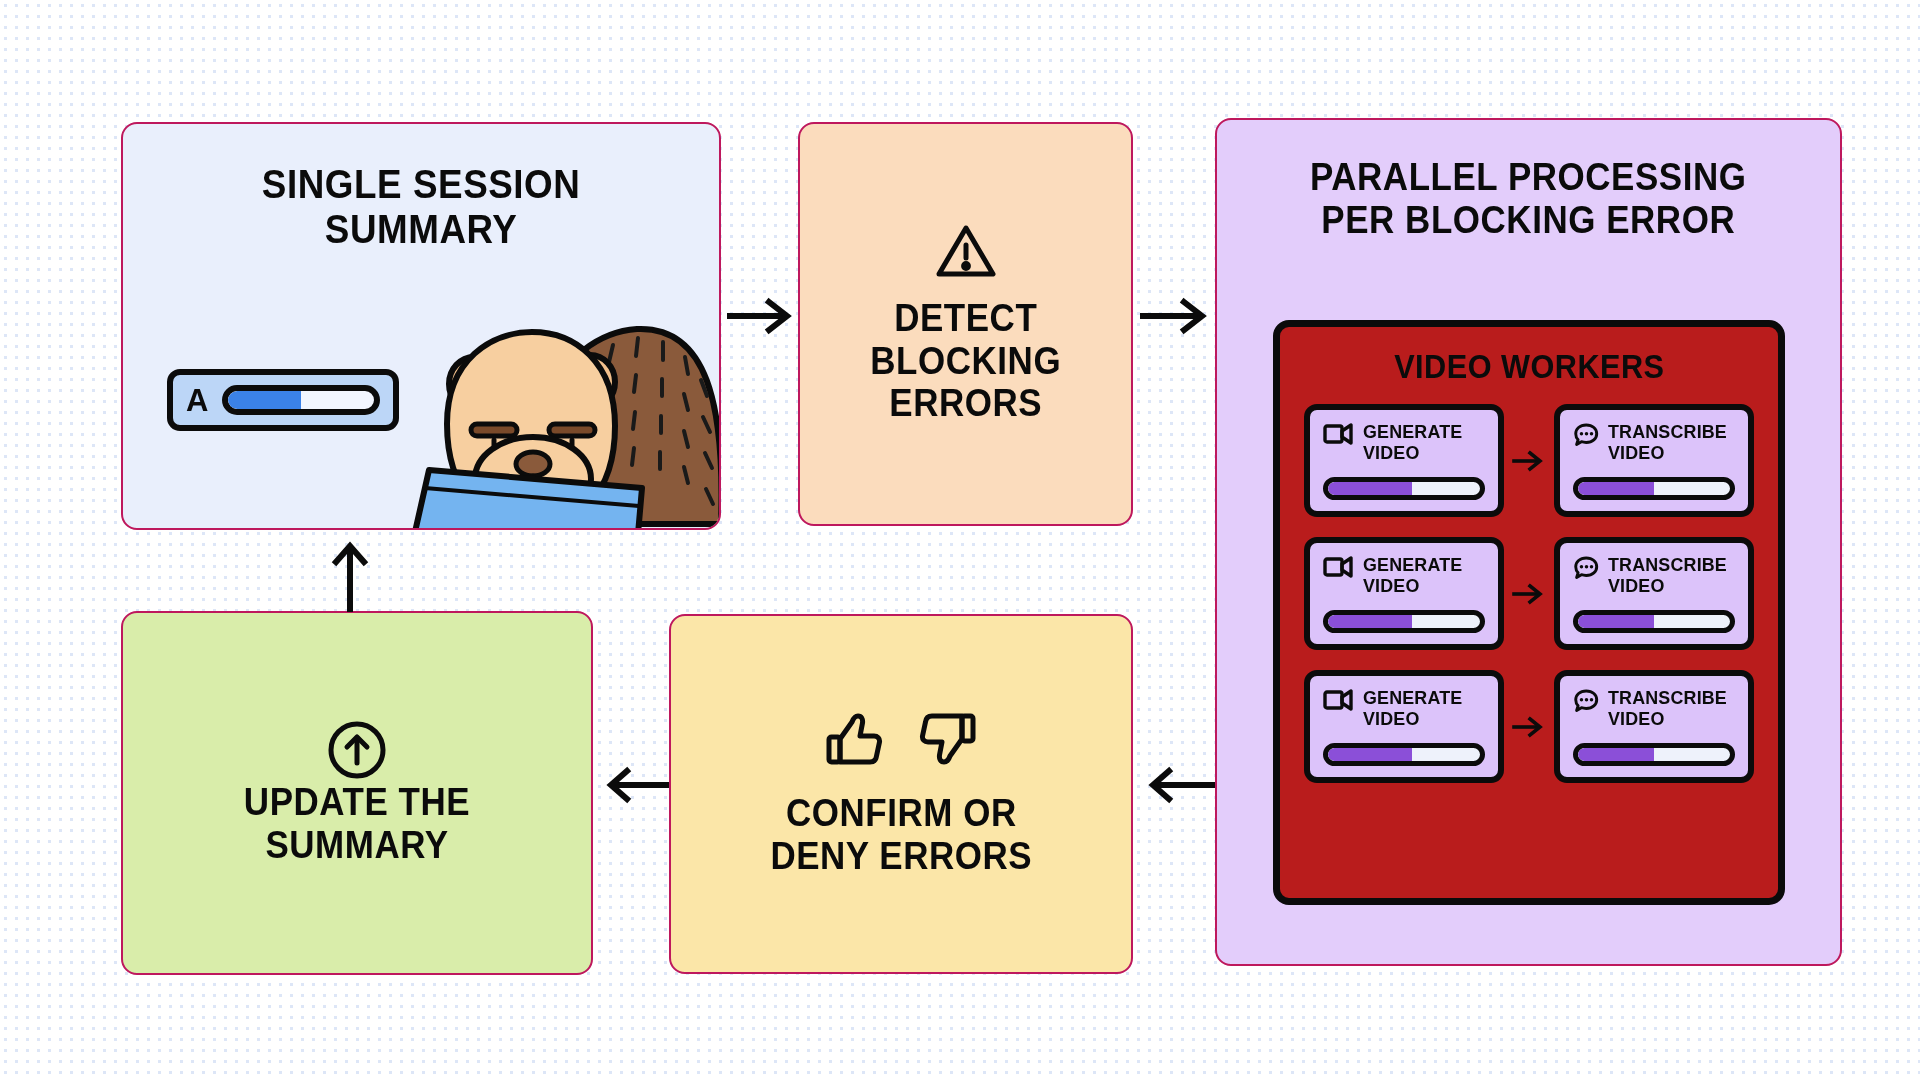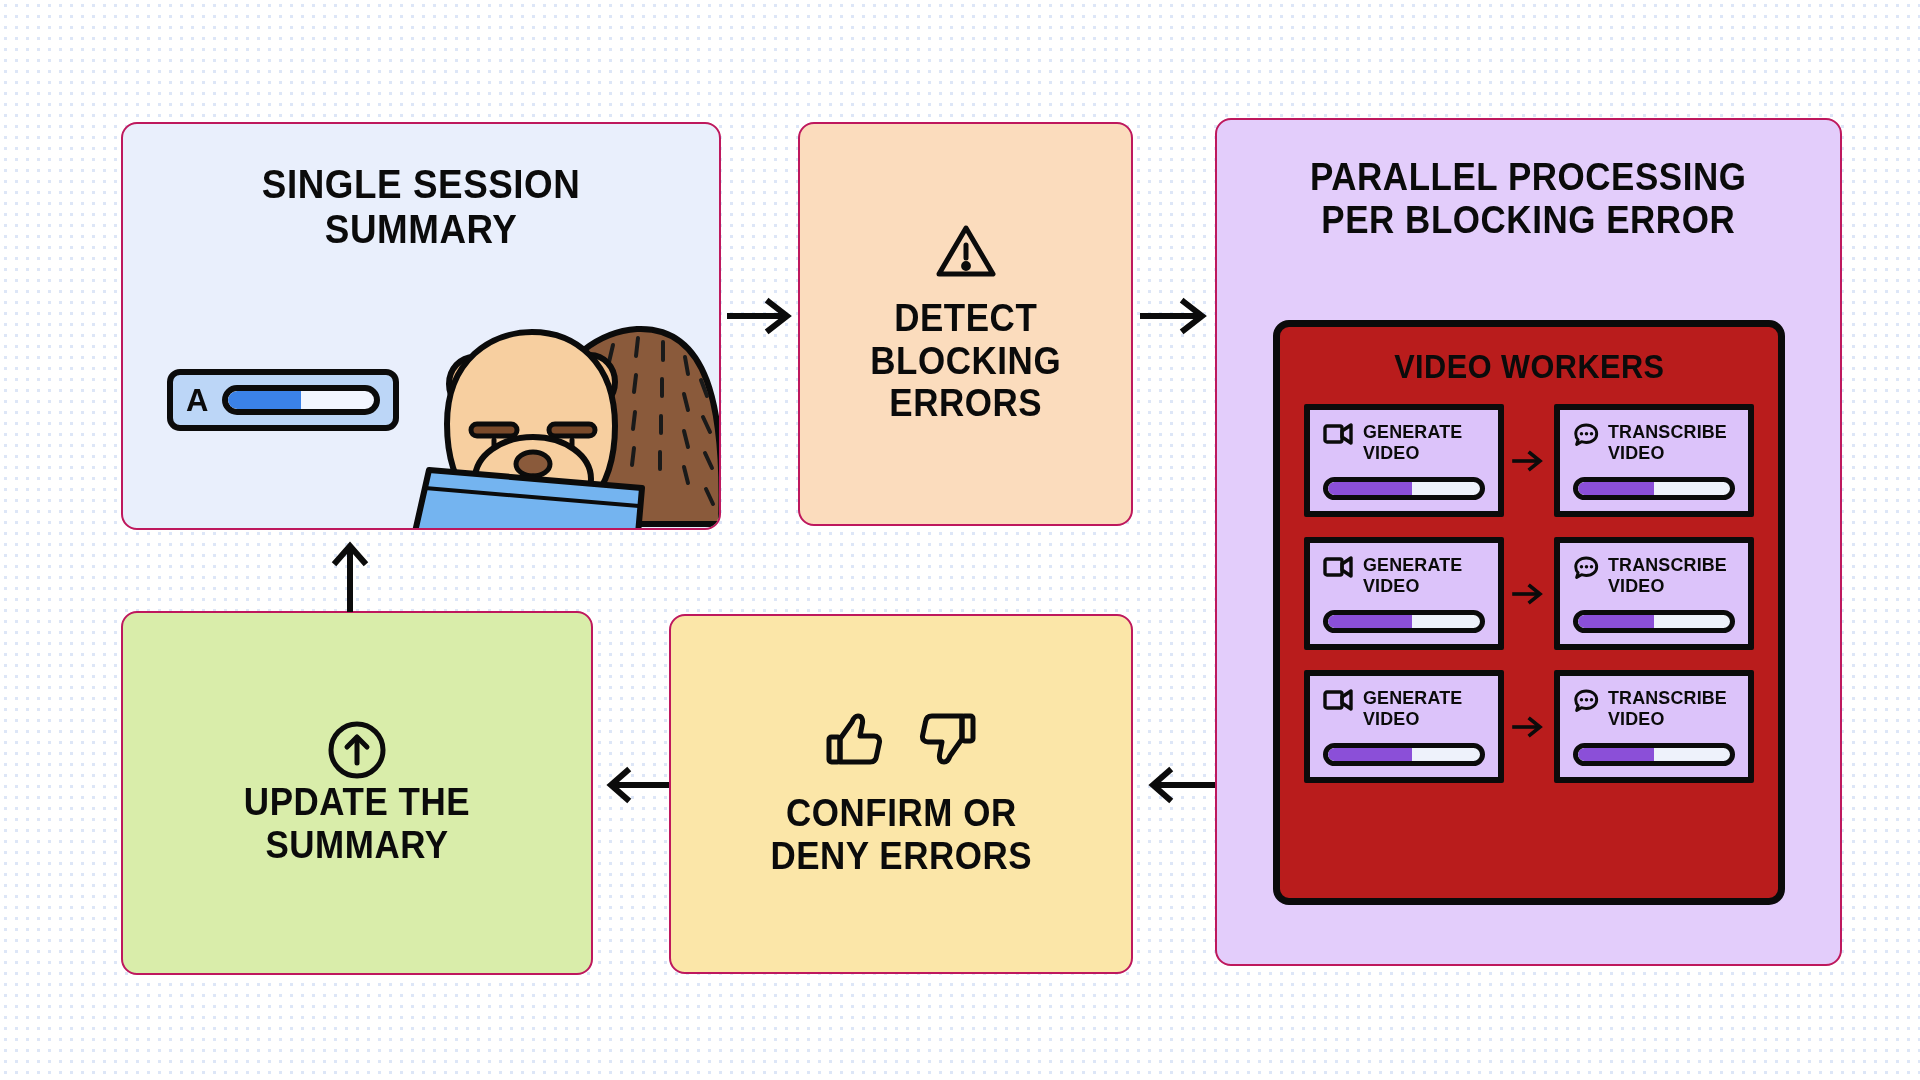--- a/index.html
+++ b/index.html
@@ -117,21 +117,21 @@
   .worker-rows {
     margin-top: 18px;
     display: flex; flex-direction: column; gap: 20px;
   }
   .worker-row { display: flex; align-items: center; gap: 8px; }
 
   .worker-card {
     width: 200px; height: 113px;
     background: #dcc3fa;
     border: 6px solid #0b0b0b;
-    border-radius: 2px;
+    border-radius: 13px;
     box-sizing: border-box;
     padding: 11px 13px 0 13px;
     display: flex; flex-direction: column; justify-content: space-between;
   }
   .worker-head { display: flex; align-items: flex-start; gap: 9px; }
   .worker-label {
     font-size: 19px; font-weight: 900; color: #0b0b0b;
     line-height: 1.12; letter-spacing: 0.2px; transform: scaleX(0.94);
     transform-origin: left center;
   }

